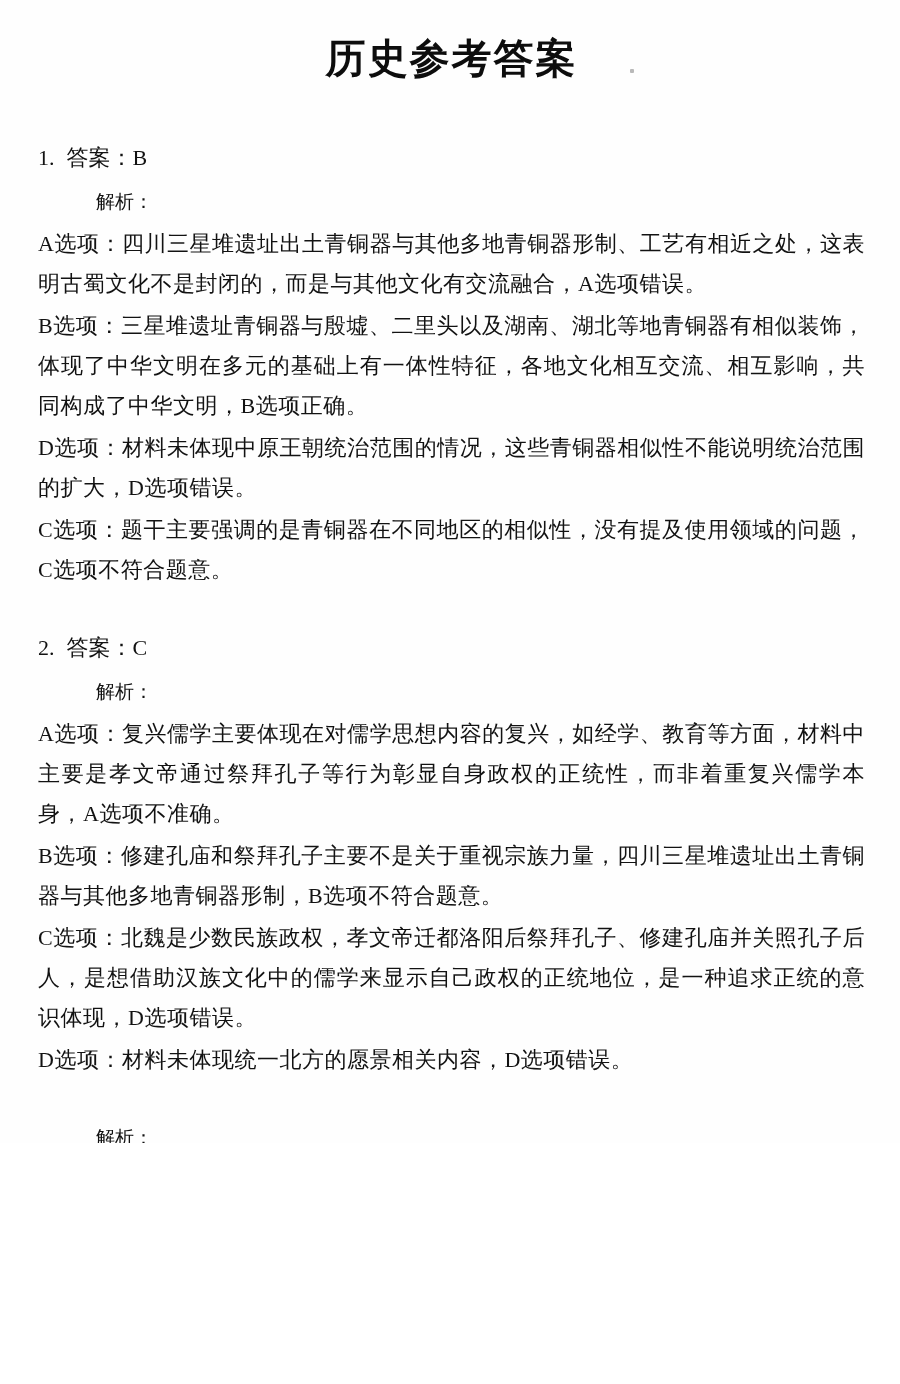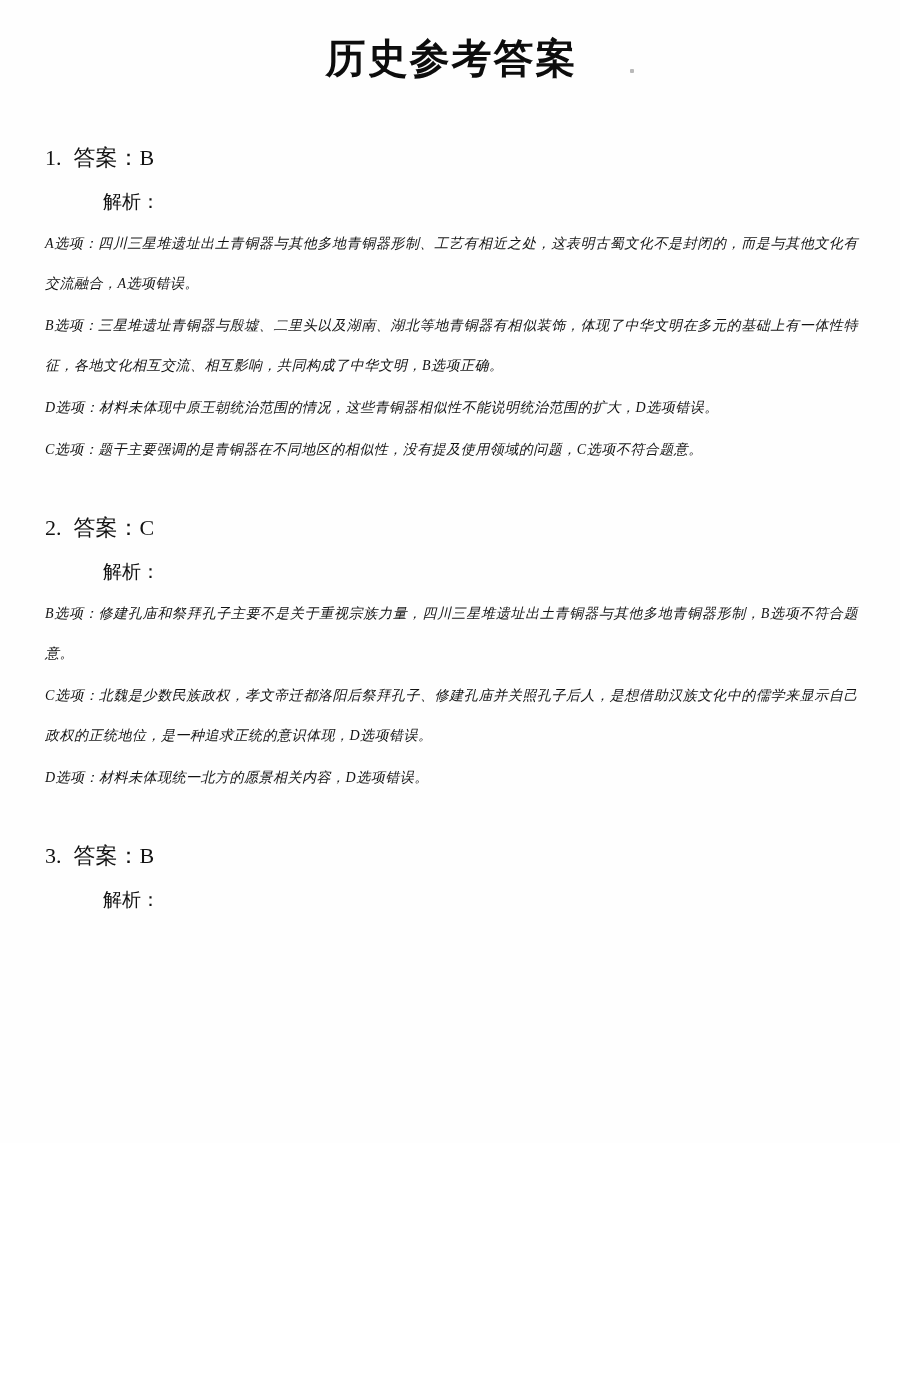--- a/index.html
+++ b/index.html
@@ -22,46 +22,45 @@
   .doc-title {
     margin: 0 0 56px 0;
     font-family: "Liberation Sans", "DejaVu Sans", sans-serif;
     font-size: 40px;
     line-height: 48px;
     font-weight: 700;
     text-align: center;
     letter-spacing: 2px;
     color: #0d0d0d;
   }
-  .question { margin: 8px; }
+  .question { margin: 1px; }
   .question + .question { margin-top: 38px; }
   .answer-line {
     margin: 0;
     font-size: 22px;
     line-height: 40px;
     white-space: nowrap;
   }
   .answer-line .q-num {
     display: inline-block;
     margin-right: 12px;
   }
   .analysis-label {
     margin: 4px 0 0 0;
     font-size: 19px;
     line-height: 40px;
     text-indent: 58px;
   }
   .option {
     margin: 2px 0;
-    font-size: 14px;
+    font-size: 22px;
     line-height: 40px;
     text-align: justify;
     text-justify: inter-ideograph;
     letter-spacing: 0.5px;
-    font-style: italic;
   }
   .speck {
     position: absolute;
     background: #b9b9b9;
     border-radius: 1px;
   }
   .speck-1 { left: 630px; top: 69px; width: 4px; height: 4px; }
   .speck-2 { left: 83px; top: 1287px; width: 2px; height: 2px; background: #cfcfcf; }
 </style>
 </head>
@@ -82,25 +81,23 @@
     <p class="option">B选项：三星堆遗址青铜器与殷墟、二里头以及湖南、湖北等地青铜器有相似装饰，体现了中华文明在多元的基础上有一体性特征，各地文化相互交流、相互影响，共同构成了中华文明，B选项正确。</p>
     <p class="option">D选项：材料未体现中原王朝统治范围的情况，这些青铜器相似性不能说明统治范围的扩大，D选项错误。</p>
     <p class="option">C选项：题干主要强调的是青铜器在不同地区的相似性，没有提及使用领域的问题，C选项不符合题意。</p>
   </section>
 
   <section class="question">
     <p class="answer-line">
       <span class="q-num">2.</span><span>答案：C</span>
     </p>
     <p class="analysis-label">解析：</p>
+    <p class="option">A选项：复兴儒学主要体现在对儒学思想内容的复兴，如经学、教育等方面，材料中主要是孝文帝通过祭拜孔子等行为彰显自身政权的正统性，而非着重复兴儒学本身，A选项不准确。</p>
     <p class="option">B选项：修建孔庙和祭拜孔子主要不是关于重视宗族力量，四川三星堆遗址出土青铜器与其他多地青铜器形制，B选项不符合题意。</p>
     <p class="option">C选项：北魏是少数民族政权，孝文帝迁都洛阳后祭拜孔子、修建孔庙并关照孔子后人，是想借助汉族文化中的儒学来显示自己政权的正统地位，是一种追求正统的意识体现，D选项错误。</p>
     <p class="option">D选项：材料未体现统一北方的愿景相关内容，D选项错误。</p>
   </section>
 
   <section class="question">
-    <p class="answer-line">
-      <span class="q-num">3.</span><span>答案：B</span>
-    </p>
     <p class="analysis-label">解析：</p>
   </section>
 
 </div>
 
 </body></html>

